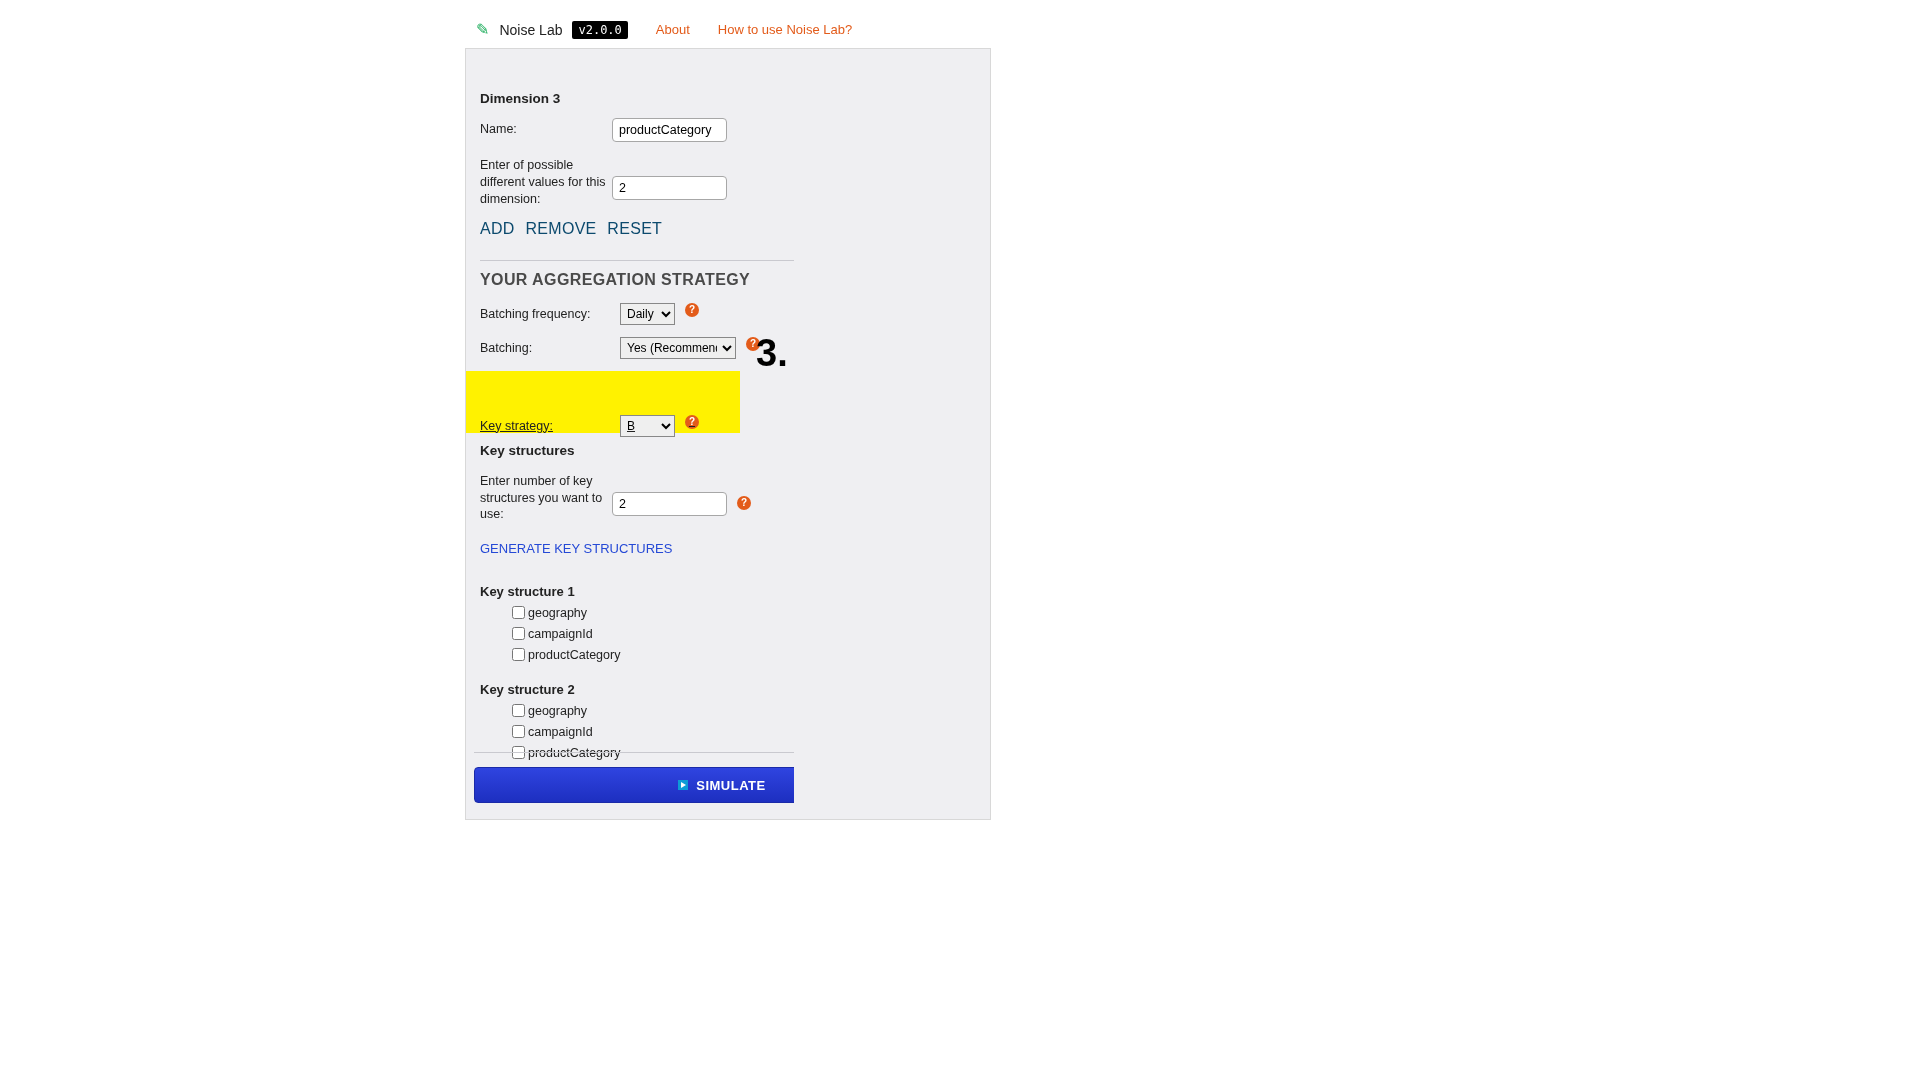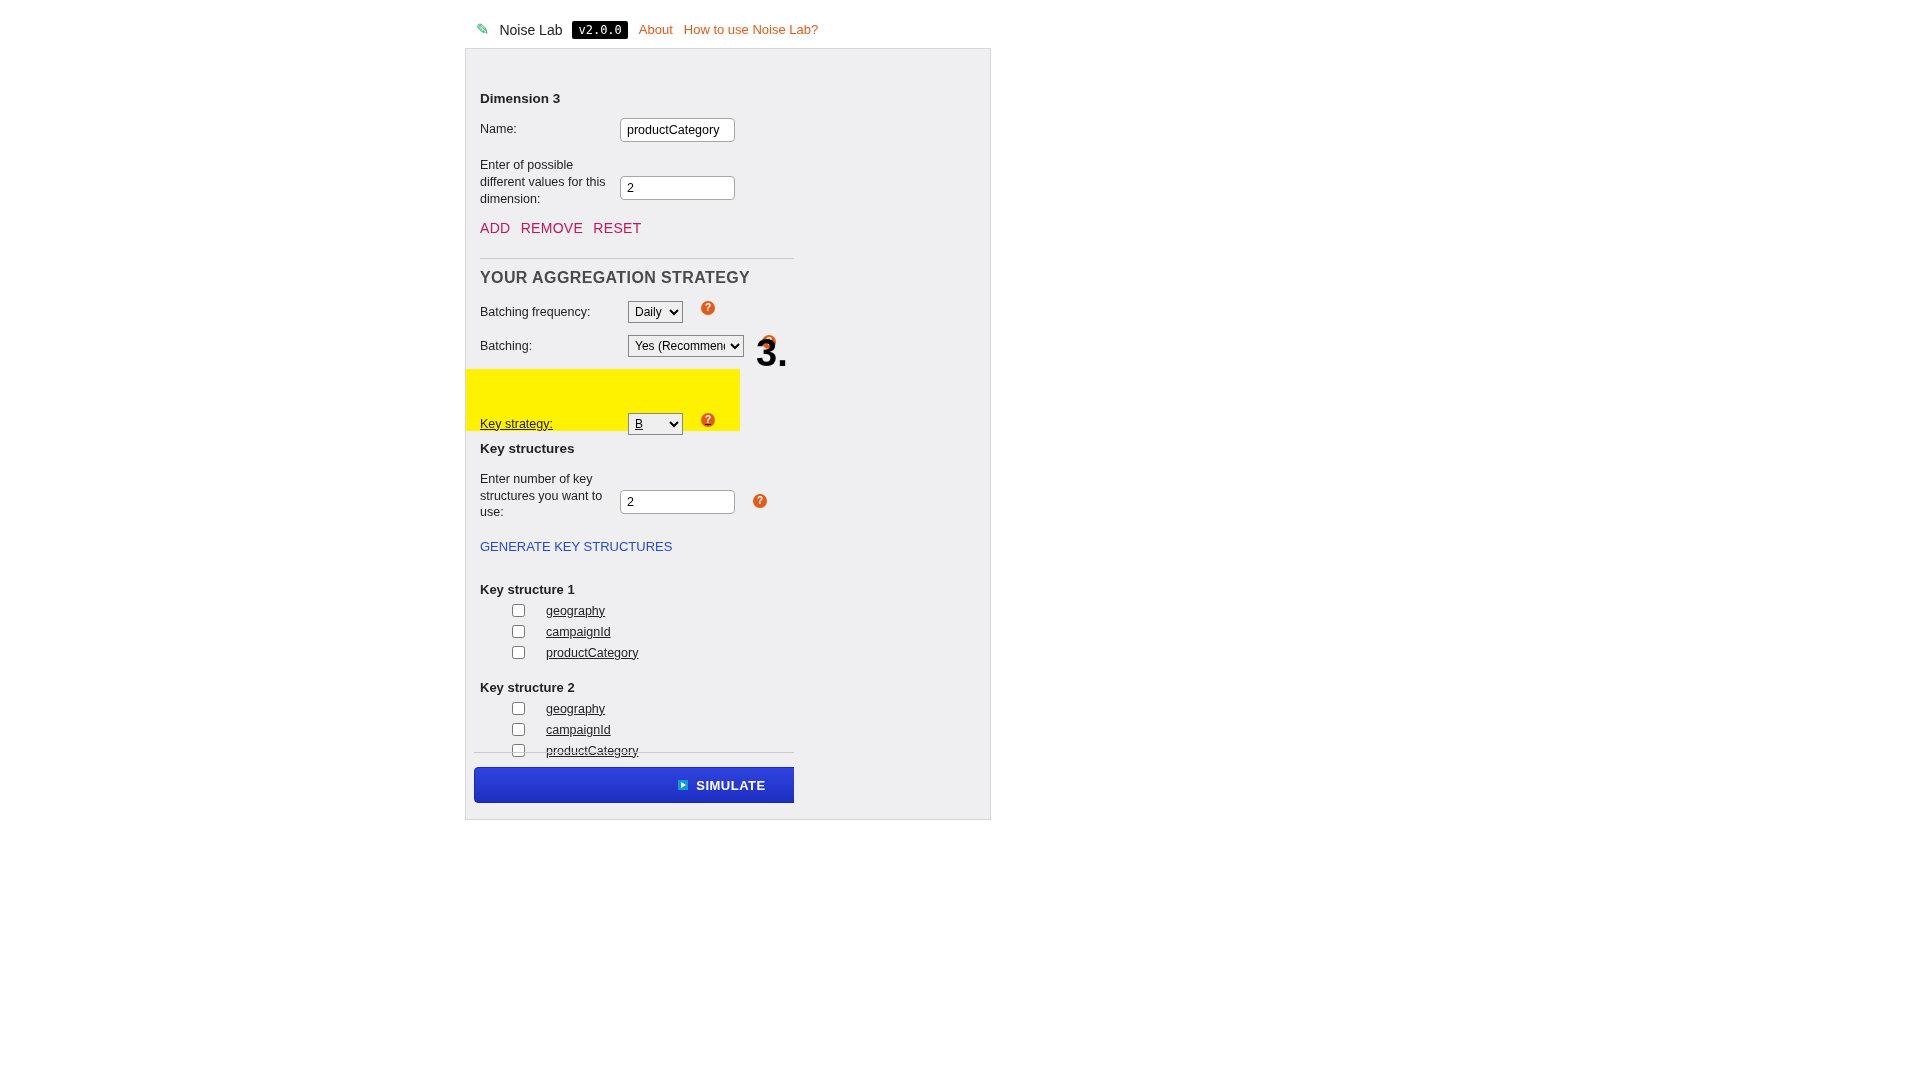--- a/index.html
+++ b/index.html
@@ -38,21 +38,21 @@
     background: #000;
     color: #fff;
     font-family: monospace;
     font-size: 12px;
     padding: 2px 6px;
     border-radius: 2px;
   }
   .nav-link {
     color: #e35b1a;
     font-size: 13px;
-    margin-left: 1px;
+    margin-left: 18px;
     text-decoration: none;
     text-align: center;
   }
   .container {
     position: absolute;
     top: 48px;
     left: 465px;
     width: 526px;
     height: 772px;
     background: #efeff2;
@@ -104,42 +104,42 @@
     font-weight: bold;
     font-size: 13.5px;
     margin: 8px 0 8px 0;
     color: #222;
   }
   .dim3-block { margin-top: 42px; }
   .row {
     display: flex;
     align-items: flex-start;
     margin: 12px 0;
-    gap: 14px;
+    gap: 6px;
   }
   .row .label {
     width: 126px;
     font-size: 12.5px;
     line-height: 1.35;
     padding-top: 3px;
   }
   input[type="text"].textbox {
     width: 115px;
     height: 24px;
     padding: 2px 6px;
     background: #fff;
     border: 1px solid #a7a7a7;
     border-radius: 4px;
     font-size: 12.5px;
   }
   .textbox.wide { width: 118px; }
   .links-row {
     margin-top: 6px;
-    font-size: 14px;
-    color: #be185d;
+    font-size: 16px;
+    color: #0c4a6e;
     letter-spacing: .3px;
   }
   .links-row span { margin-right: 6px; cursor: pointer; }
   hr.sep {
     border: none;
     border-top: 1px solid #c9c9cf;
     margin: 22px 0 10px 0;
   }
   .caps-heading {
     font-size: 16px;
@@ -182,24 +182,23 @@
   }
   .z1 { position: relative; z-index: 1; }
   .keystruct-title {
     font-weight: bold;
     font-size: 13px;
     margin: 10px 0 4px 0;
   }
   .chk-row {
     display: flex;
     align-items: center;
-    gap: 18px;
+    gap: 0;
     margin: 2px 0 2px 28px;
     font-size: 12.5px;
-    text-decoration: underline;
   }
   .chk-row input[type="checkbox"] {
     width: 13px; height: 13px;
   }
   .gen-link {
     color: #2549d6;
     font-size: 13px;
     margin-top: 6px;
     display: inline-block;
     cursor: pointer;

